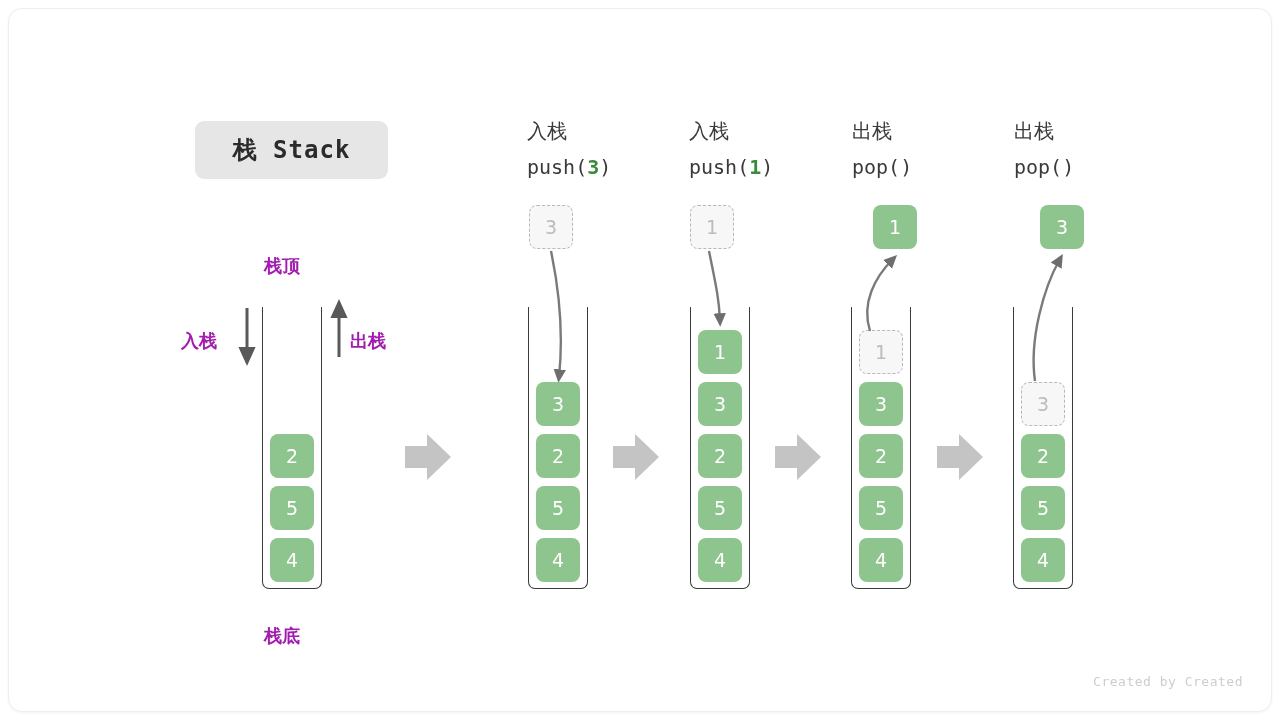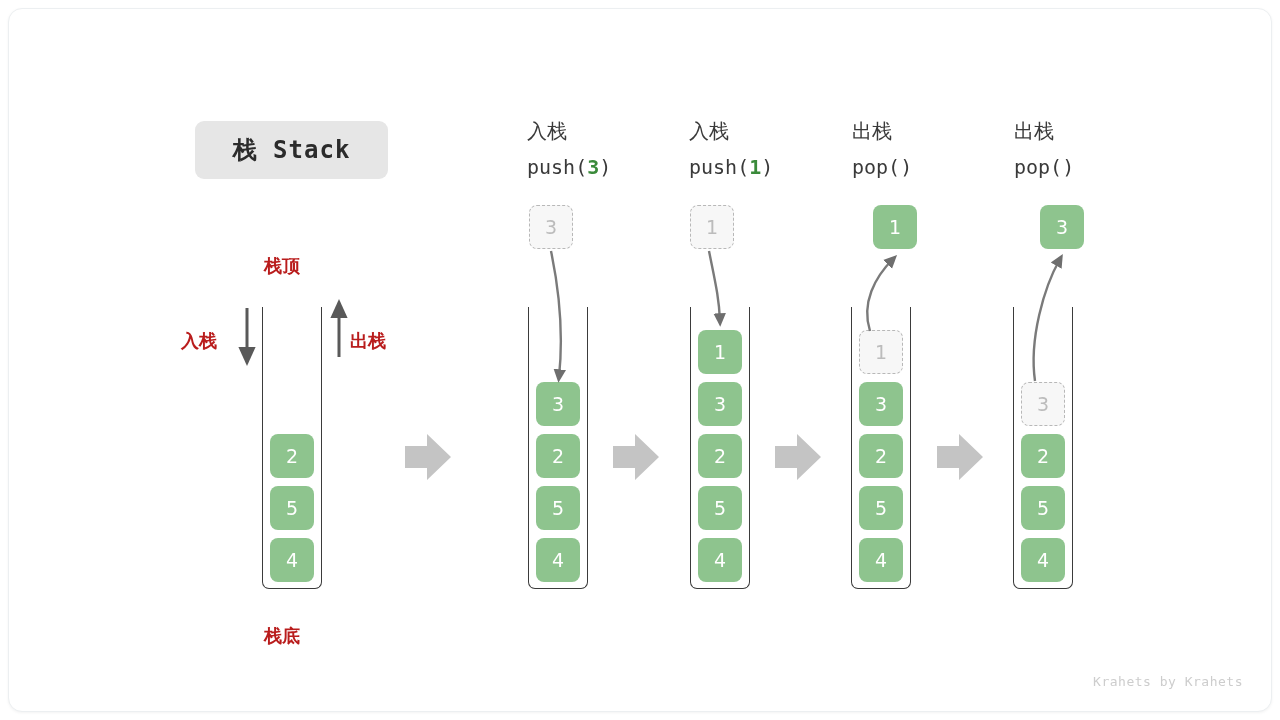--- a/index.html
+++ b/index.html
@@ -53,21 +53,21 @@
     color: #2b2b2b;
     letter-spacing: 1px;
     box-sizing: border-box;
   }
 
   
   .lbl-bold {
     position: absolute;
     font-size: 18px;
     font-weight: bold;
-    color: #b91c1c;
+    color: #a21caf;
     white-space: nowrap;
   }
   .op-label {
     position: absolute;
     font-family: "DejaVu Sans Mono", "Liberation Mono", monospace;
     font-size: 20px;
     color: #3a3a3a;
     white-space: nowrap;
     line-height: 36px;
     text-align: left;
@@ -268,16 +268,16 @@
 
       <g>
         <path d="M861,322 C852,294 866,268 884,250" fill="none" stroke="#7a7a7a" stroke-width="2.4" marker-end="url(#head-dark)"></path>
       </g>
 
       <g>
         <path d="M1026,372 C1020,330 1035,278 1051,250" fill="none" stroke="#7a7a7a" stroke-width="2.4" marker-end="url(#head-dark)"></path>
       </g>
     </svg>
 
-    <div class="credit">Krahets by Krahets</div>
+    <div class="credit">Created by Created</div>
 
   </div>
 </div>
 
 </body></html>

